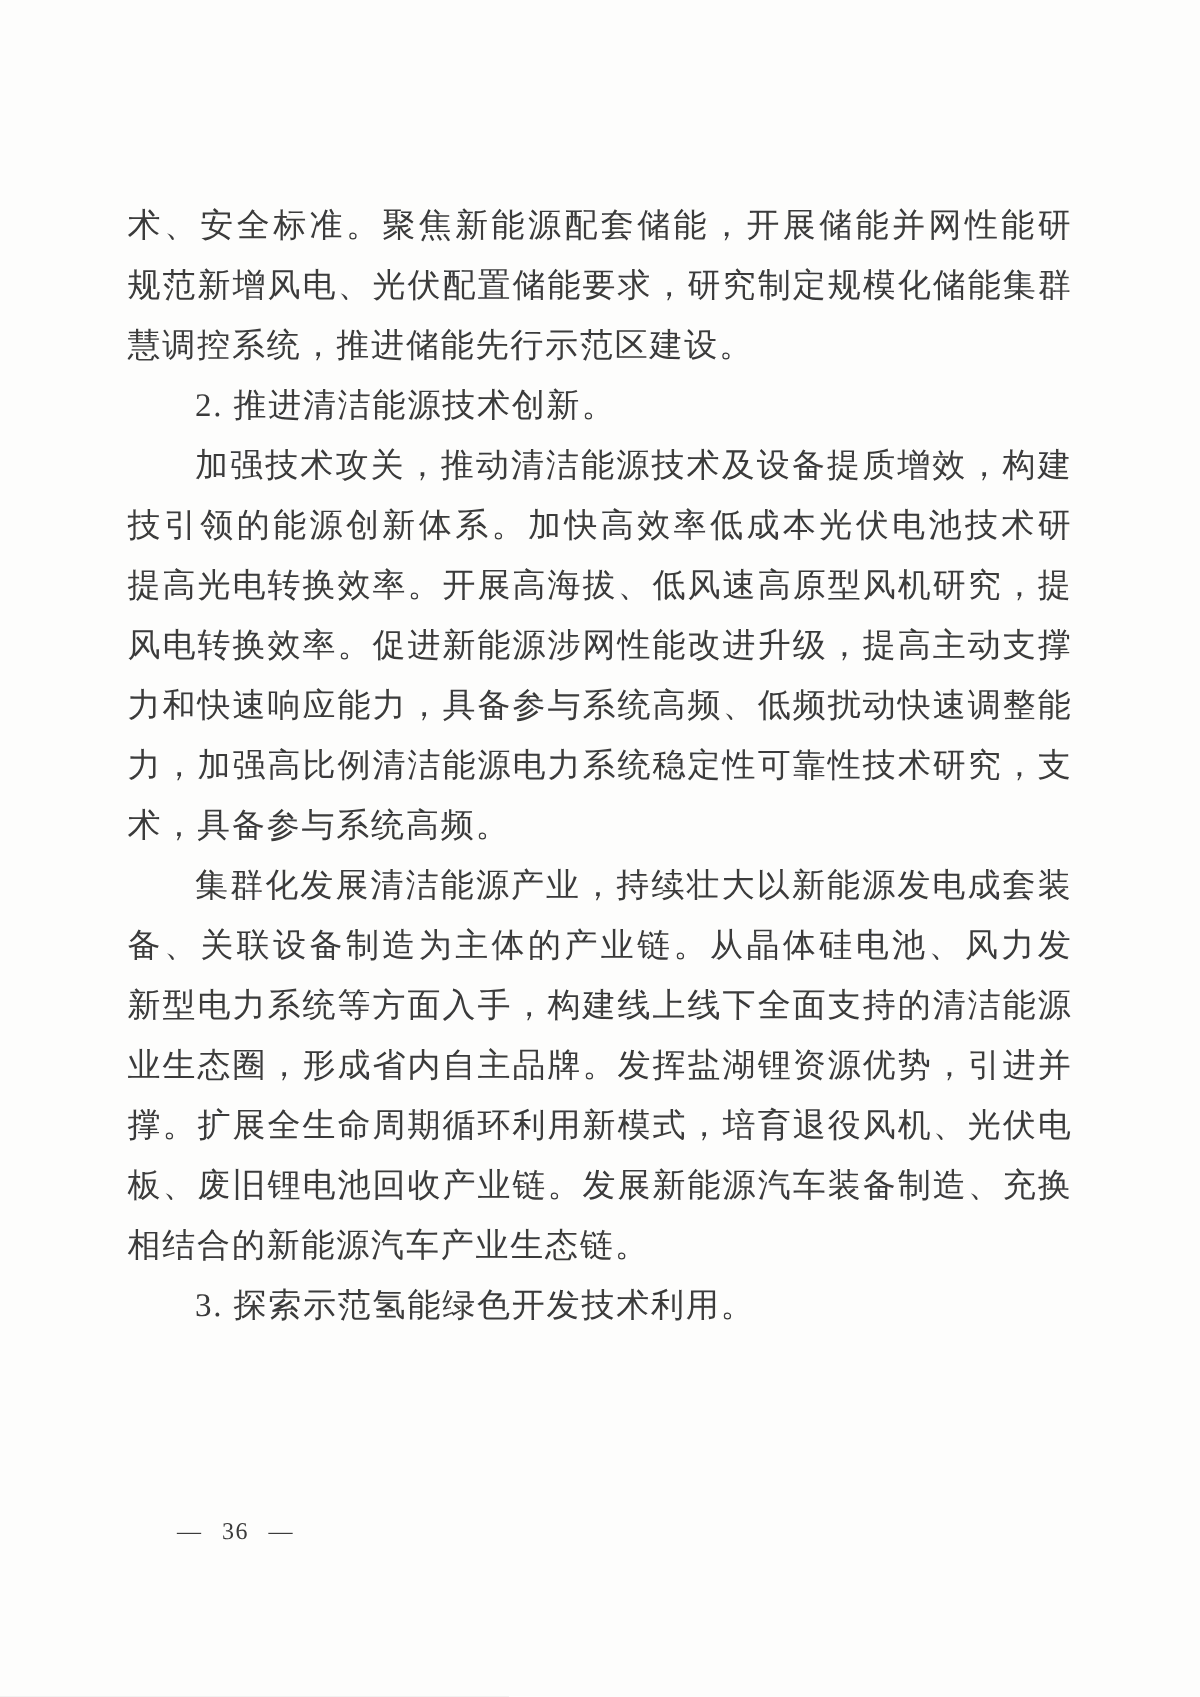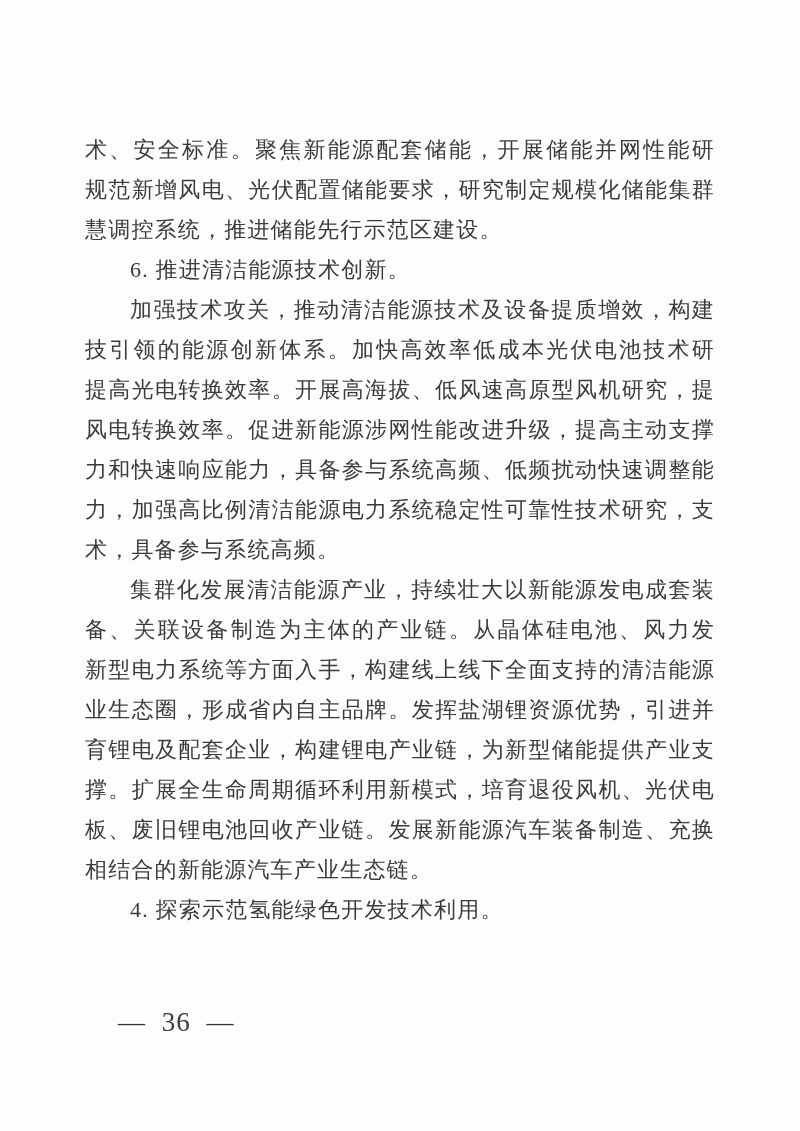--- a/index.html
+++ b/index.html
@@ -39,46 +39,45 @@
   .line.last {
     text-align: center;
     text-align-last: left;
   }
   .page-number {
     position: absolute;
     left: 118px;
     top: 1002px;
     height: 40px;
     line-height: 40px;
-    font-size: 27px;
+    font-size: 16px;
     color: #3b3b3b;
     word-spacing: 8px;
     letter-spacing: 1px;
   }
 </style>
 </head>
 <body>
 
 <div class="page">
   <div class="doc-body">
       <div class="line">术、安全标准。聚焦新能源配套储能，开展储能并网性能研究，</div>
       <div class="line">规范新增风电、光伏配置储能要求，研究制定规模化储能集群智</div>
       <div class="line last">慧调控系统，推进储能先行示范区建设。</div>
-      <div class="line indent last">6. 推进清洁能源技术创新。</div>
+      <div class="line indent last">2. 推进清洁能源技术创新。</div>
       <div class="line indent">加强技术攻关，推动清洁能源技术及设备提质增效，构建科</div>
       <div class="line">技引领的能源创新体系。加快高效率低成本光伏电池技术研究，</div>
       <div class="line">提高光电转换效率。开展高海拔、低风速高原型风机研究，提升</div>
       <div class="line">风电转换效率。促进新能源涉网性能改进升级，提高主动支撑能</div>
       <div class="line">力和快速响应能力，具备参与系统高频、低频扰动快速调整能</div>
       <div class="line">力，加强高比例清洁能源电力系统稳定性可靠性技术研究，支撑</div>
       <div class="line last">术，具备参与系统高频。</div>
       <div class="line indent">集群化发展清洁能源产业，持续壮大以新能源发电成套装</div>
       <div class="line">备、关联设备制造为主体的产业链。从晶体硅电池、风力发电、</div>
       <div class="line">新型电力系统等方面入手，构建线上线下全面支持的清洁能源产</div>
       <div class="line">业生态圈，形成省内自主品牌。发挥盐湖锂资源优势，引进并培</div>
-      <div class="line">育锂电及配套企业，构建锂电产业链，为新型储能提供产业支</div>
       <div class="line">撑。扩展全生命周期循环利用新模式，培育退役风机、光伏电池</div>
       <div class="line">板、废旧锂电池回收产业链。发展新能源汽车装备制造、充换电</div>
       <div class="line last">相结合的新能源汽车产业生态链。</div>
-      <div class="line indent last">4. 探索示范氢能绿色开发技术利用。</div>
+      <div class="line indent last">3. 探索示范氢能绿色开发技术利用。</div>
     </div>
   <div class="page-number">— 36 —</div>
 </div>
 
 </body></html>

